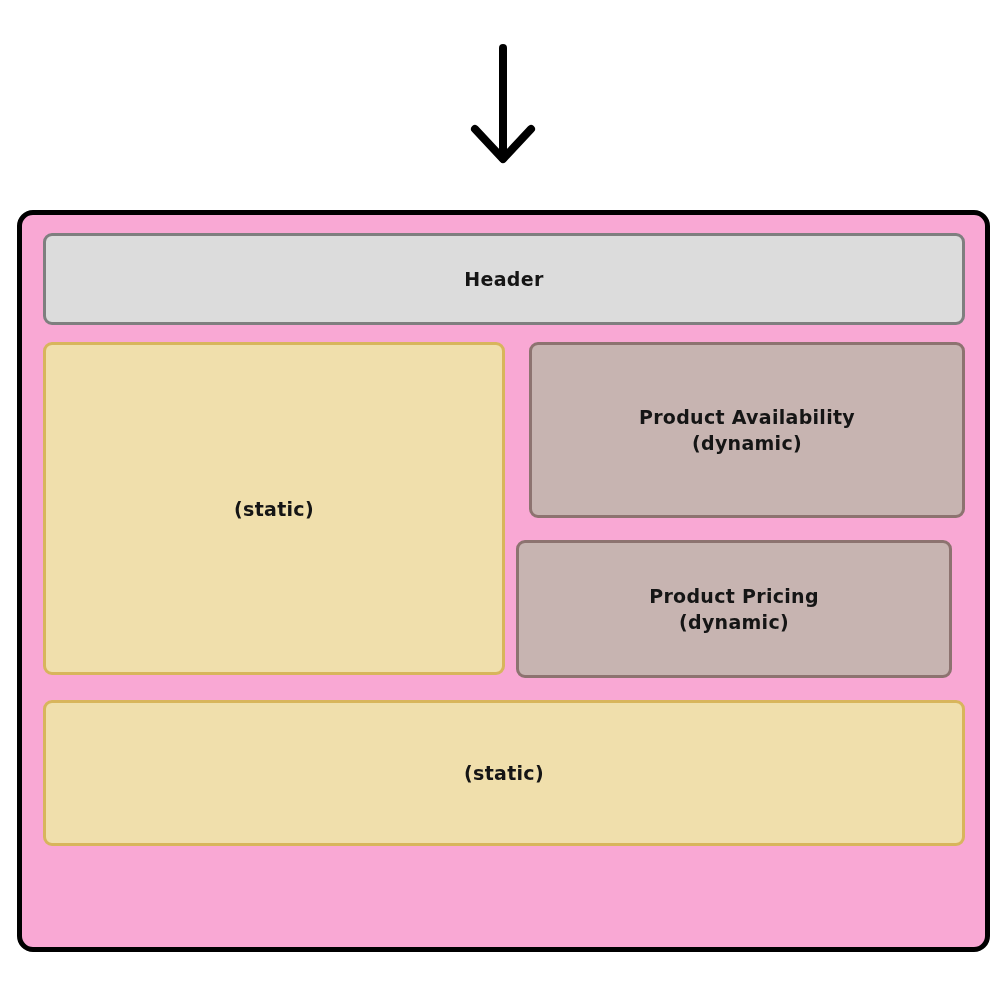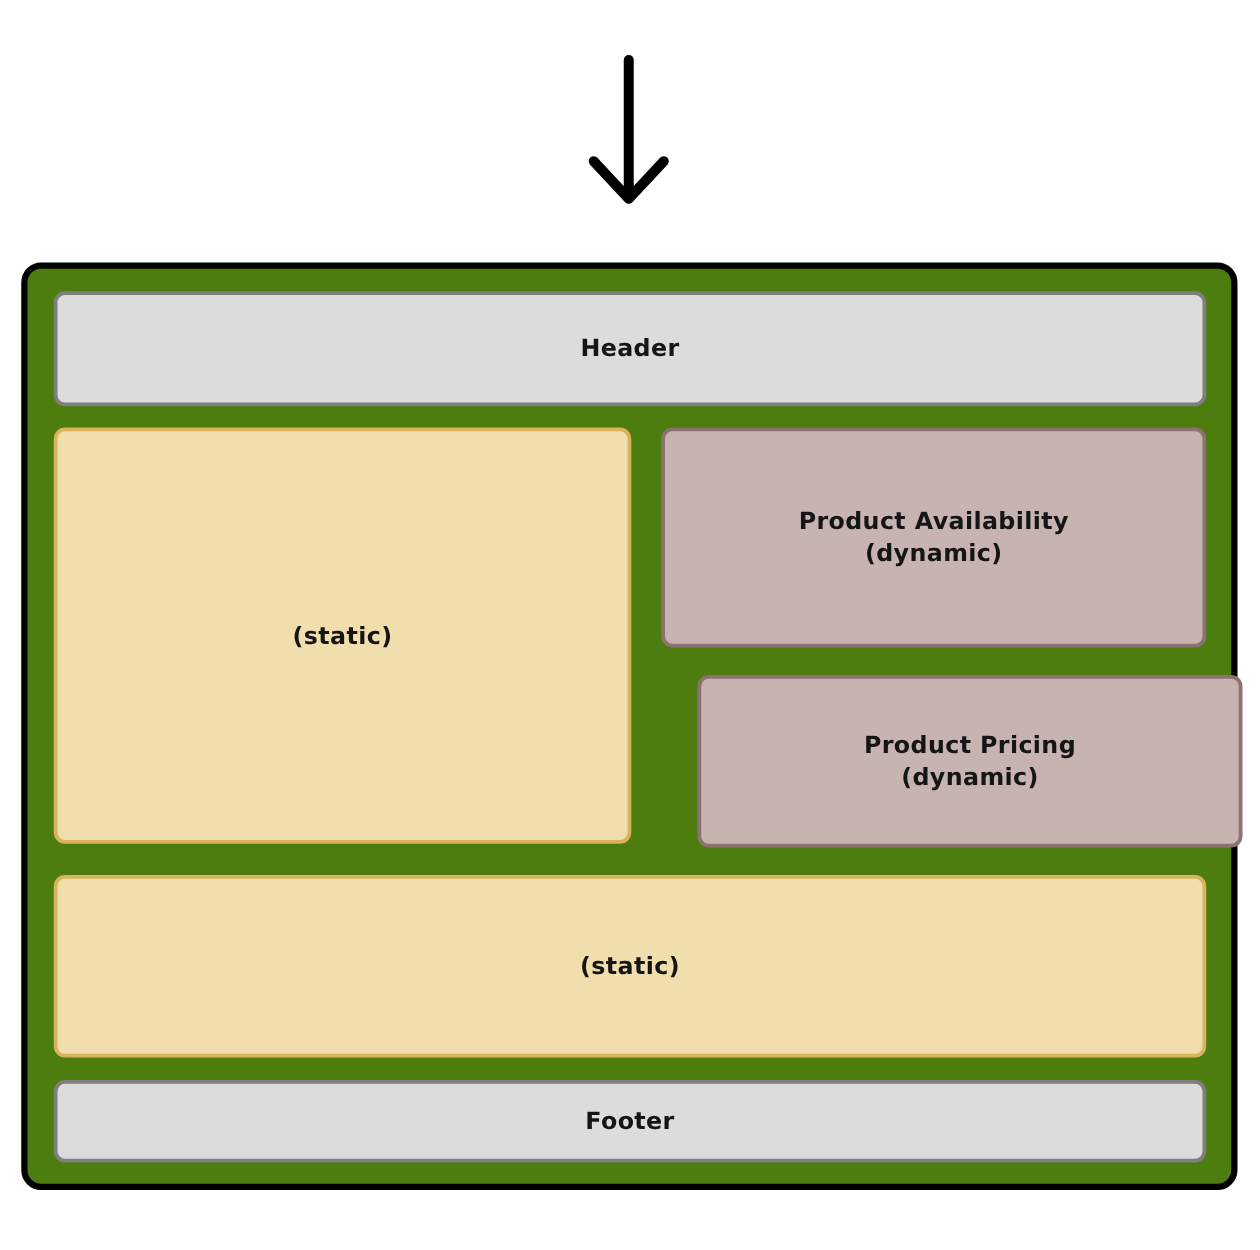--- a/index.html
+++ b/index.html
@@ -25,21 +25,21 @@
   }
   .container {
     position: absolute;
     left: 17px;
     top: 210px;
     width: 973px;
     height: 742px;
     box-sizing: border-box;
     border: 5px solid var(--container-border);
     border-radius: 16px;
-    background: #4d7c0f;
+    background: #f9a8d4;
   }
   .box {
     position: absolute;
     box-sizing: border-box;
     border-radius: 9px;
     display: flex;
     flex-direction: column;
     align-items: center;
     justify-content: center;
     text-align: center;
@@ -60,21 +60,21 @@
     background: var(--static-fill);
     border: 3px solid var(--static-border);
   }
   .dynamic {
     background: var(--dynamic-fill);
     border: 3px solid var(--dynamic-border);
   }
   .box-header            { left: 21px;  top: 18px;  width: 922px; height: 92px;  }
   .box-image-carousel    { left: 21px;  top: 127px; width: 462px; height: 333px; }
   .box-availability      { left: 507px; top: 127px; width: 436px; height: 176px; text-align: center; }
-  .box-pricing           { left: 536px; top: 325px; width: 436px; height: 138px; }
+  .box-pricing           { left: 494px; top: 325px; width: 436px; height: 138px; }
   .box-product-info      { left: 21px;  top: 485px; width: 922px; height: 146px; }
   .box-footer            { left: 21px;  top: 649px; width: 922px; height: 66px;  }
 </style>
 </head>
 <body>
 
 <div class="stage">
 
   <div class="arrow-wrap">
     <svg width="66" height="126" viewBox="0 0 66 126" xmlns="http://www.w3.org/2000/svg">
@@ -100,18 +100,15 @@
 
     <div class="box dynamic box-pricing">
       <div class="label">Product Pricing</div>
       <div class="sublabel">(dynamic)</div>
     </div>
 
     <div class="box static box-product-info">
       <div class="sublabel">(static)</div>
     </div>
 
-    <div class="box neutral box-footer">
-      <div class="label">Footer</div>
-    </div>
 
   </div>
 </div>
 
 </body></html>

